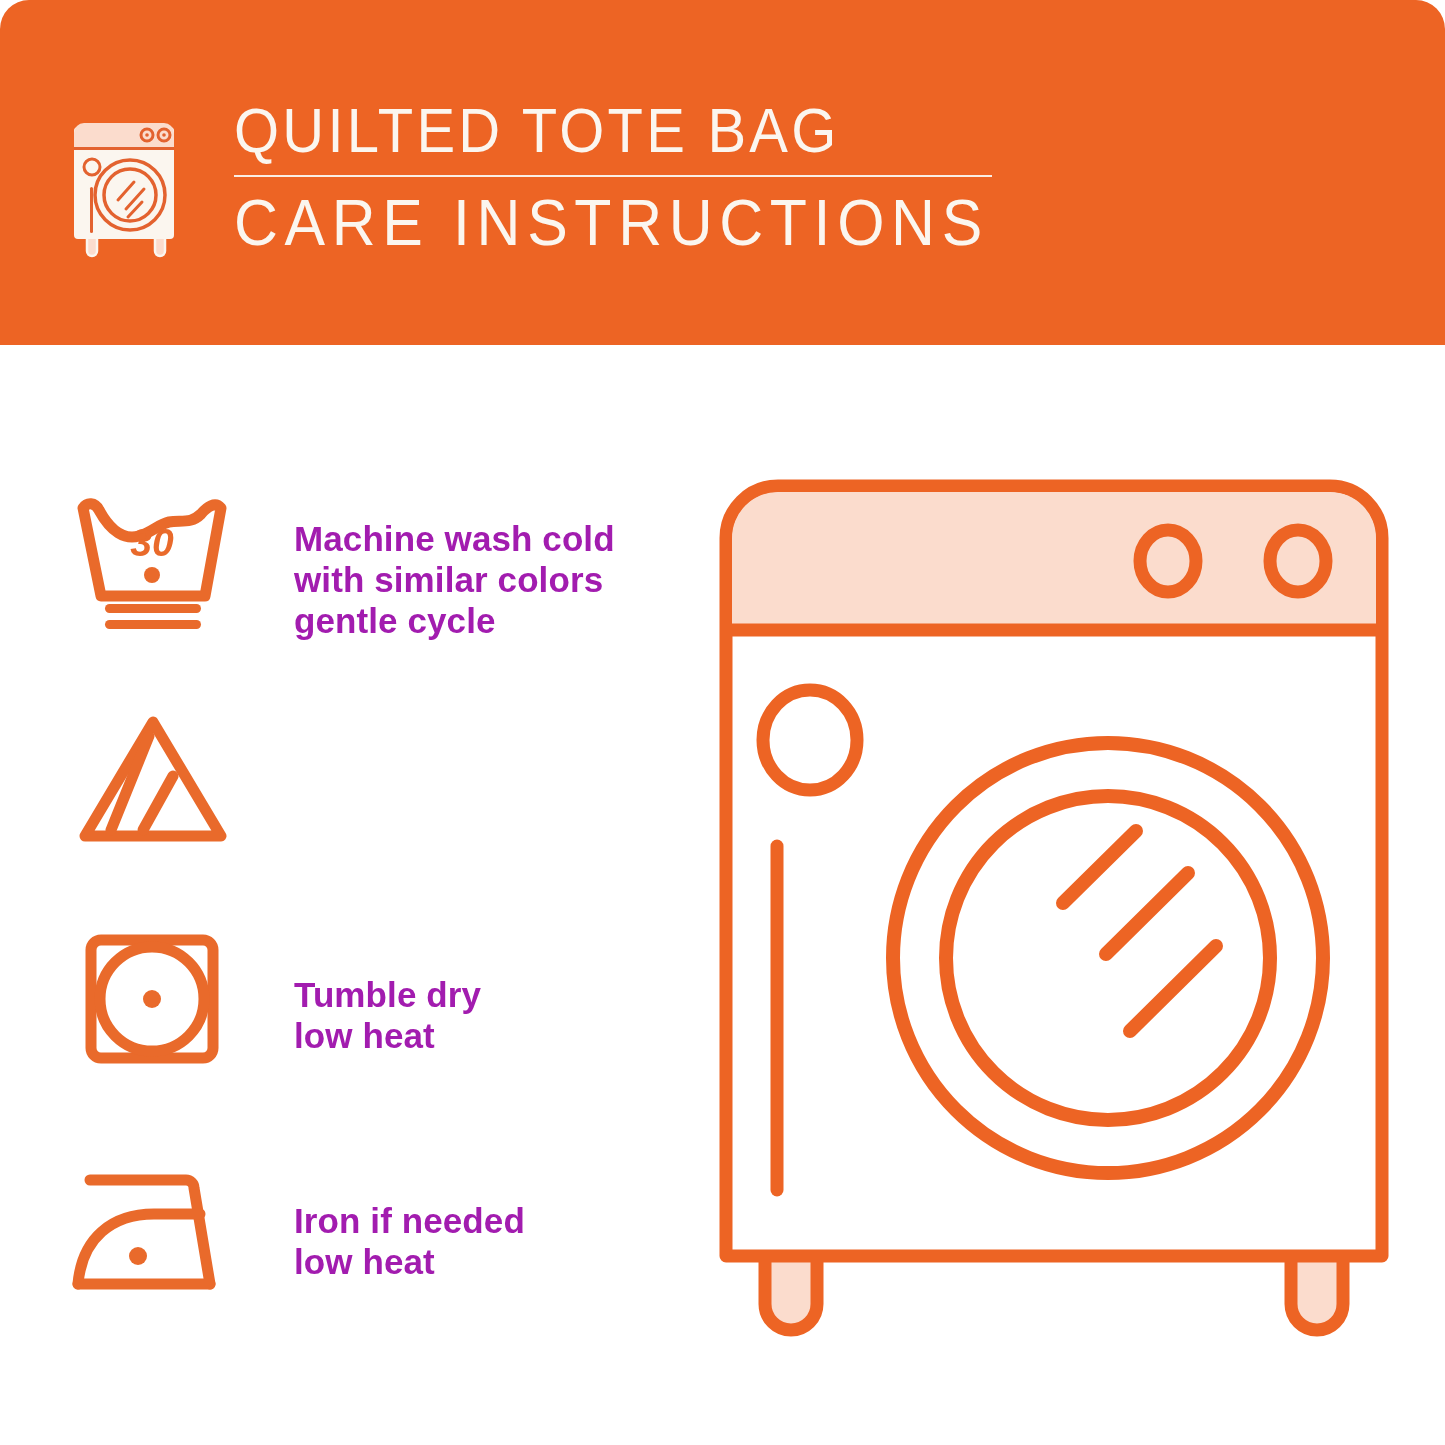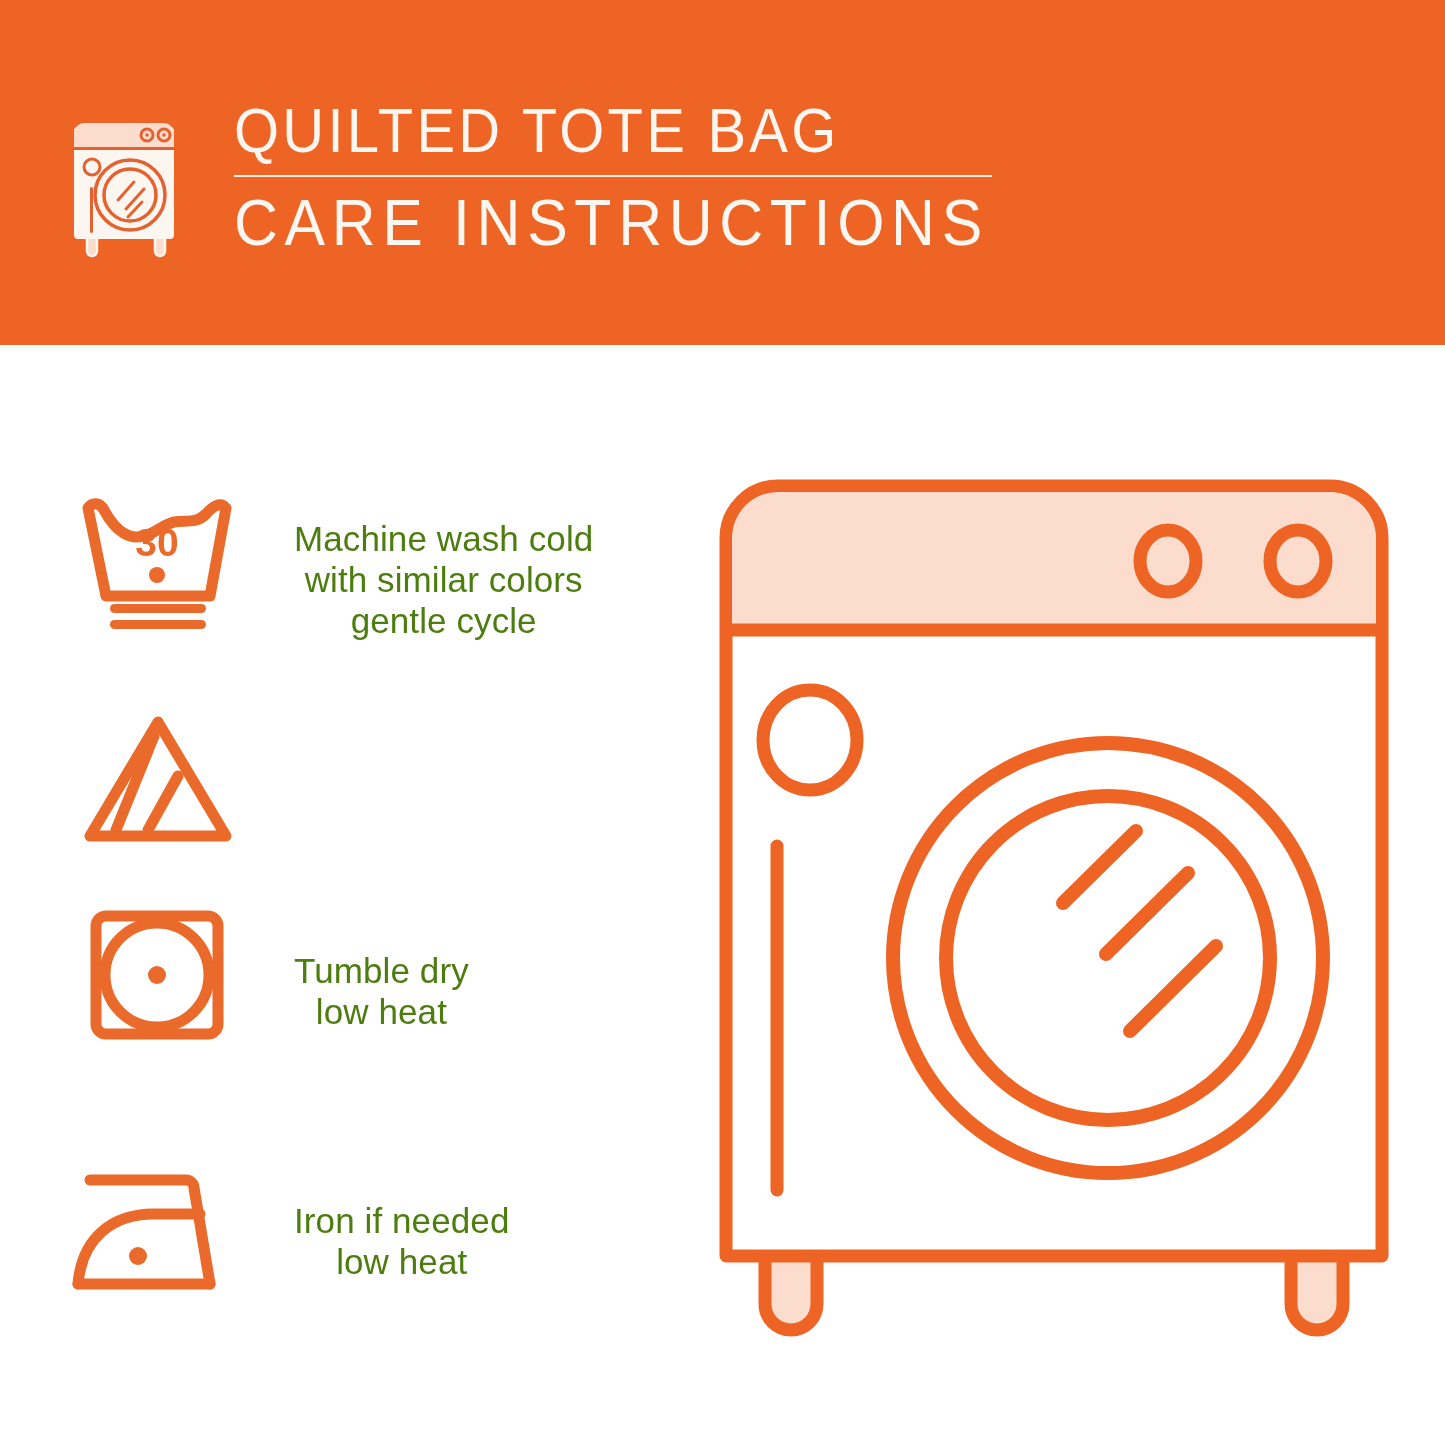--- a/index.html
+++ b/index.html
@@ -9,20 +9,21 @@
   }
   body {
     font-family: "Liberation Sans", sans-serif;
   }
   #page {
     position: relative;
     width: 1445px;
     height: 1445px;
     background: #ffffff;
     overflow: hidden;
+    border-radius: 29px;
   }
 
   
   #header-band {
     position: absolute;
     left: 0;
     top: 0;
     width: 1445px;
     height: 345px;
     background: #ED6424;
@@ -83,41 +84,41 @@
     width: 620px;
   }
   .care-row {
     display: flex;
     align-items: flex-start;
     position: absolute;
     left: 0;
   }
   .care-row.row-0 { top: 0px; }
   .care-row.row-1 { top: 216px; }
-  .care-row.row-2 { top: 408px; }
+  .care-row.row-2 { top: 432px; }
   .care-row.row-3 { top: 676px; }
 
   .care-symbol {
     width: 178px;
     flex: 0 0 178px;
     display: flex;
-    justify-content: flex-end;
+    justify-content: center;
     align-items: flex-start;
+    font-style: italic;
   }
   .care-symbol svg { display: block; }
 
   .care-text {
     margin-left: 48px;
-    color: #4d7c0f;
+    color: #a21caf;
     font-size: 35px;
     line-height: 41px;
-    font-weight: 400;
+    font-weight: 700;
     letter-spacing: 0.1px;
     white-space: pre-line;
-    text-align: center;
   }
   .care-row.row-0 .care-text { padding-top: 26px; }
   .care-row.row-1 .care-text { padding-top: 42px; }
   .care-row.row-2 .care-text { padding-top: 50px; }
   .care-row.row-3 .care-text { padding-top: 32px; }
 
   
   #washer-illustration {
     position: absolute;
     left: 718px;

